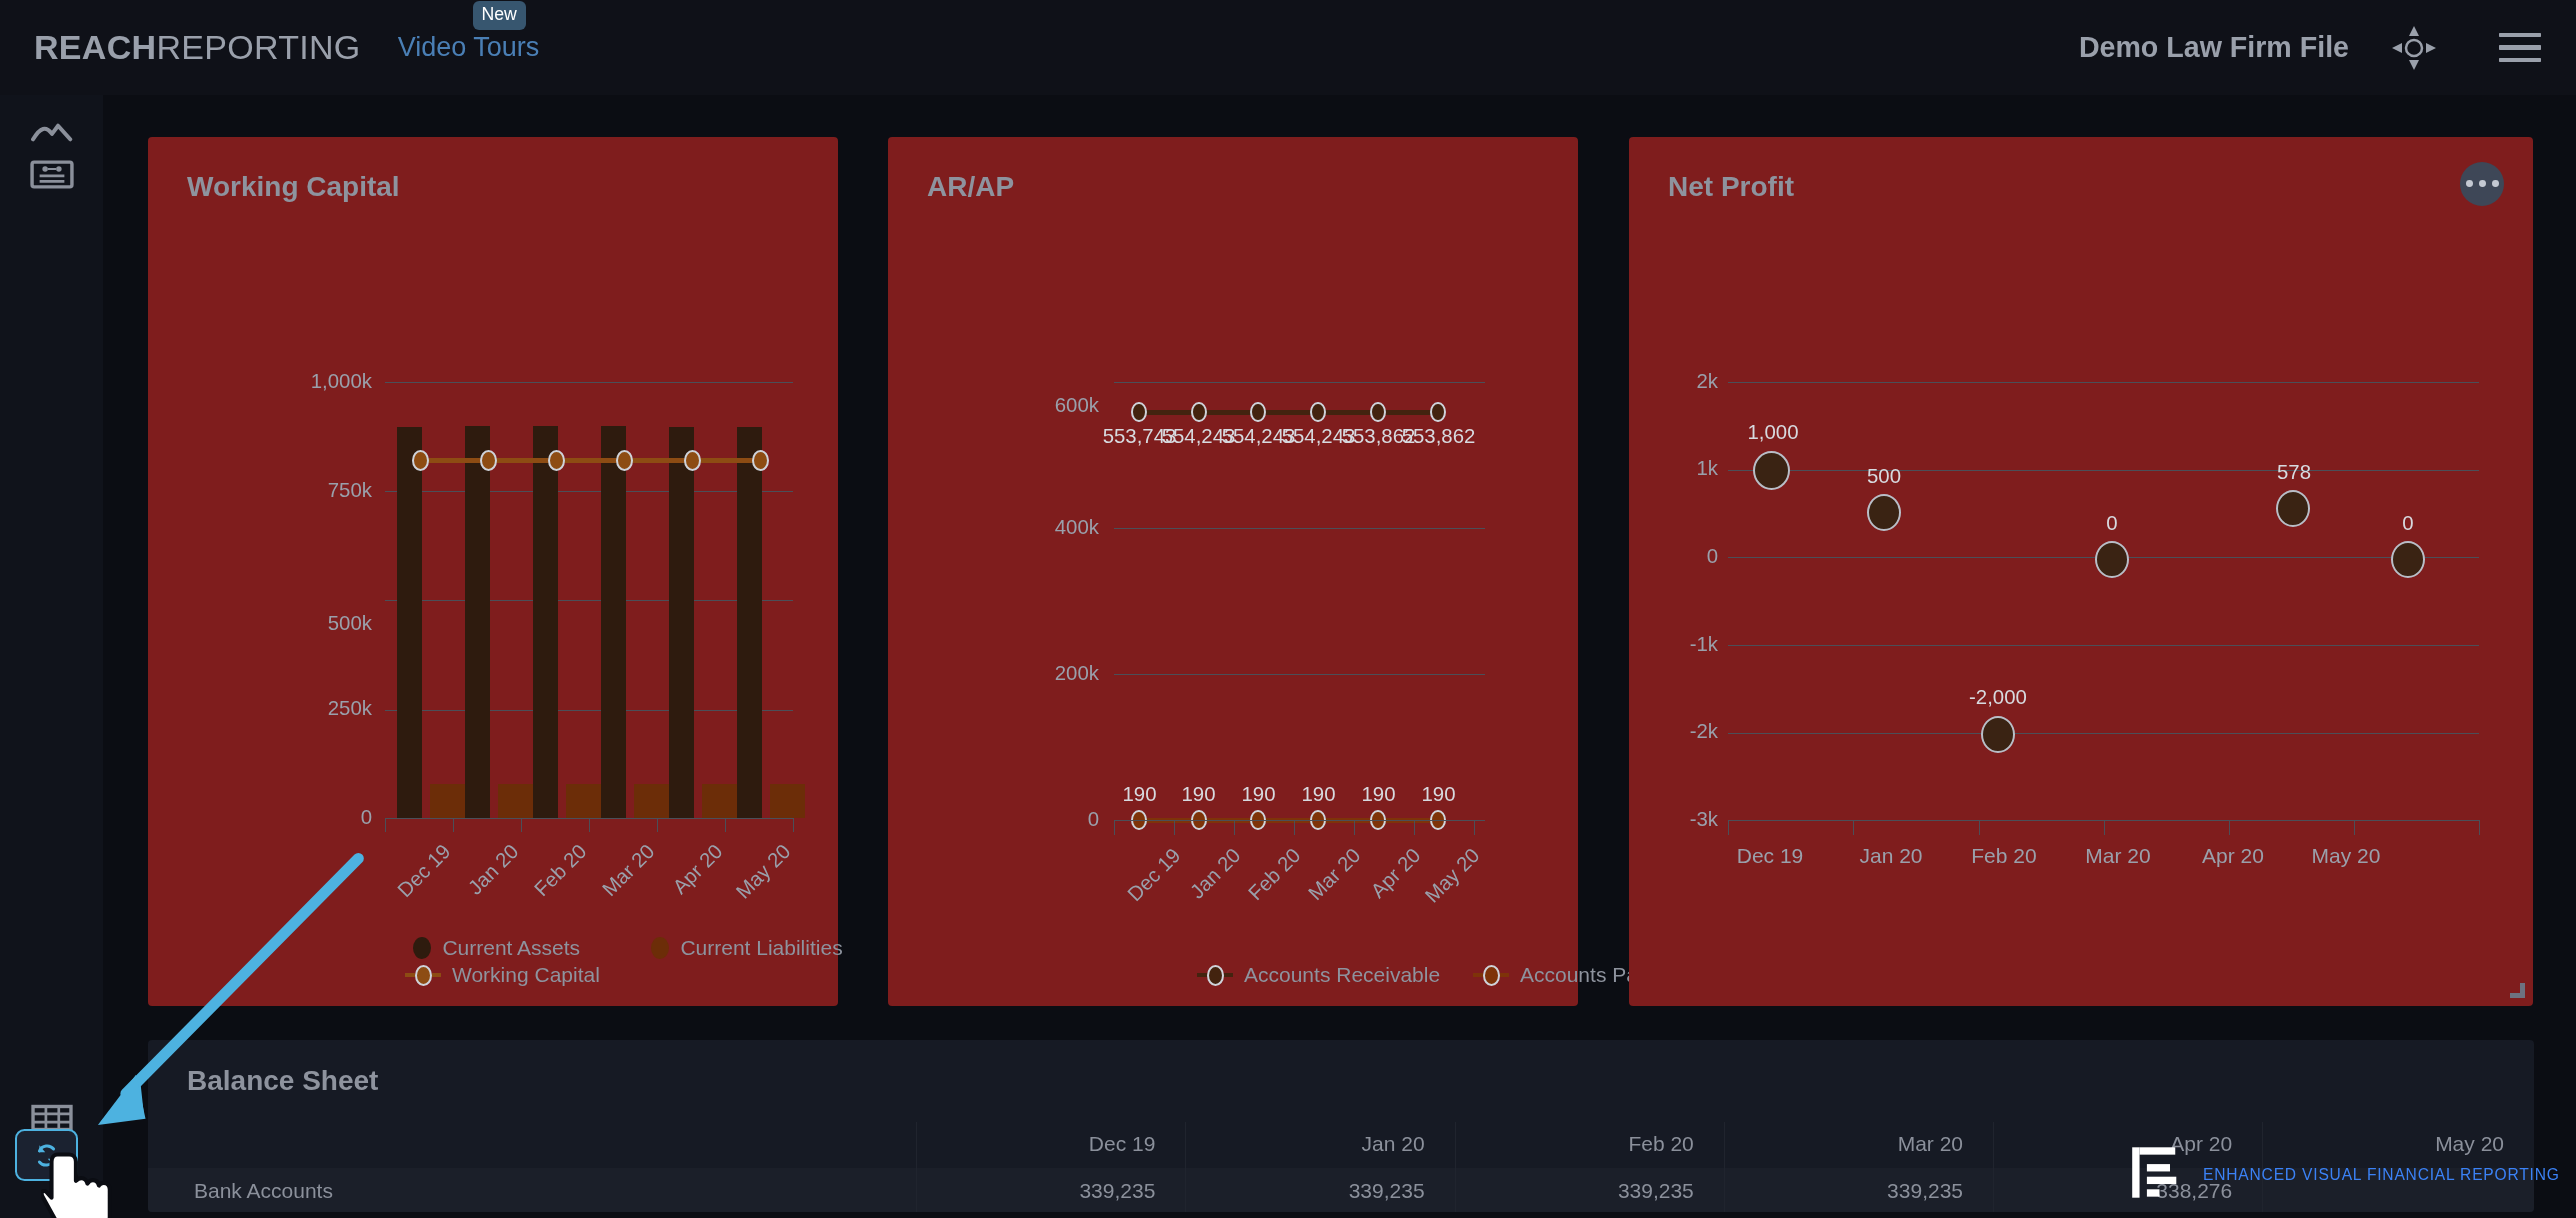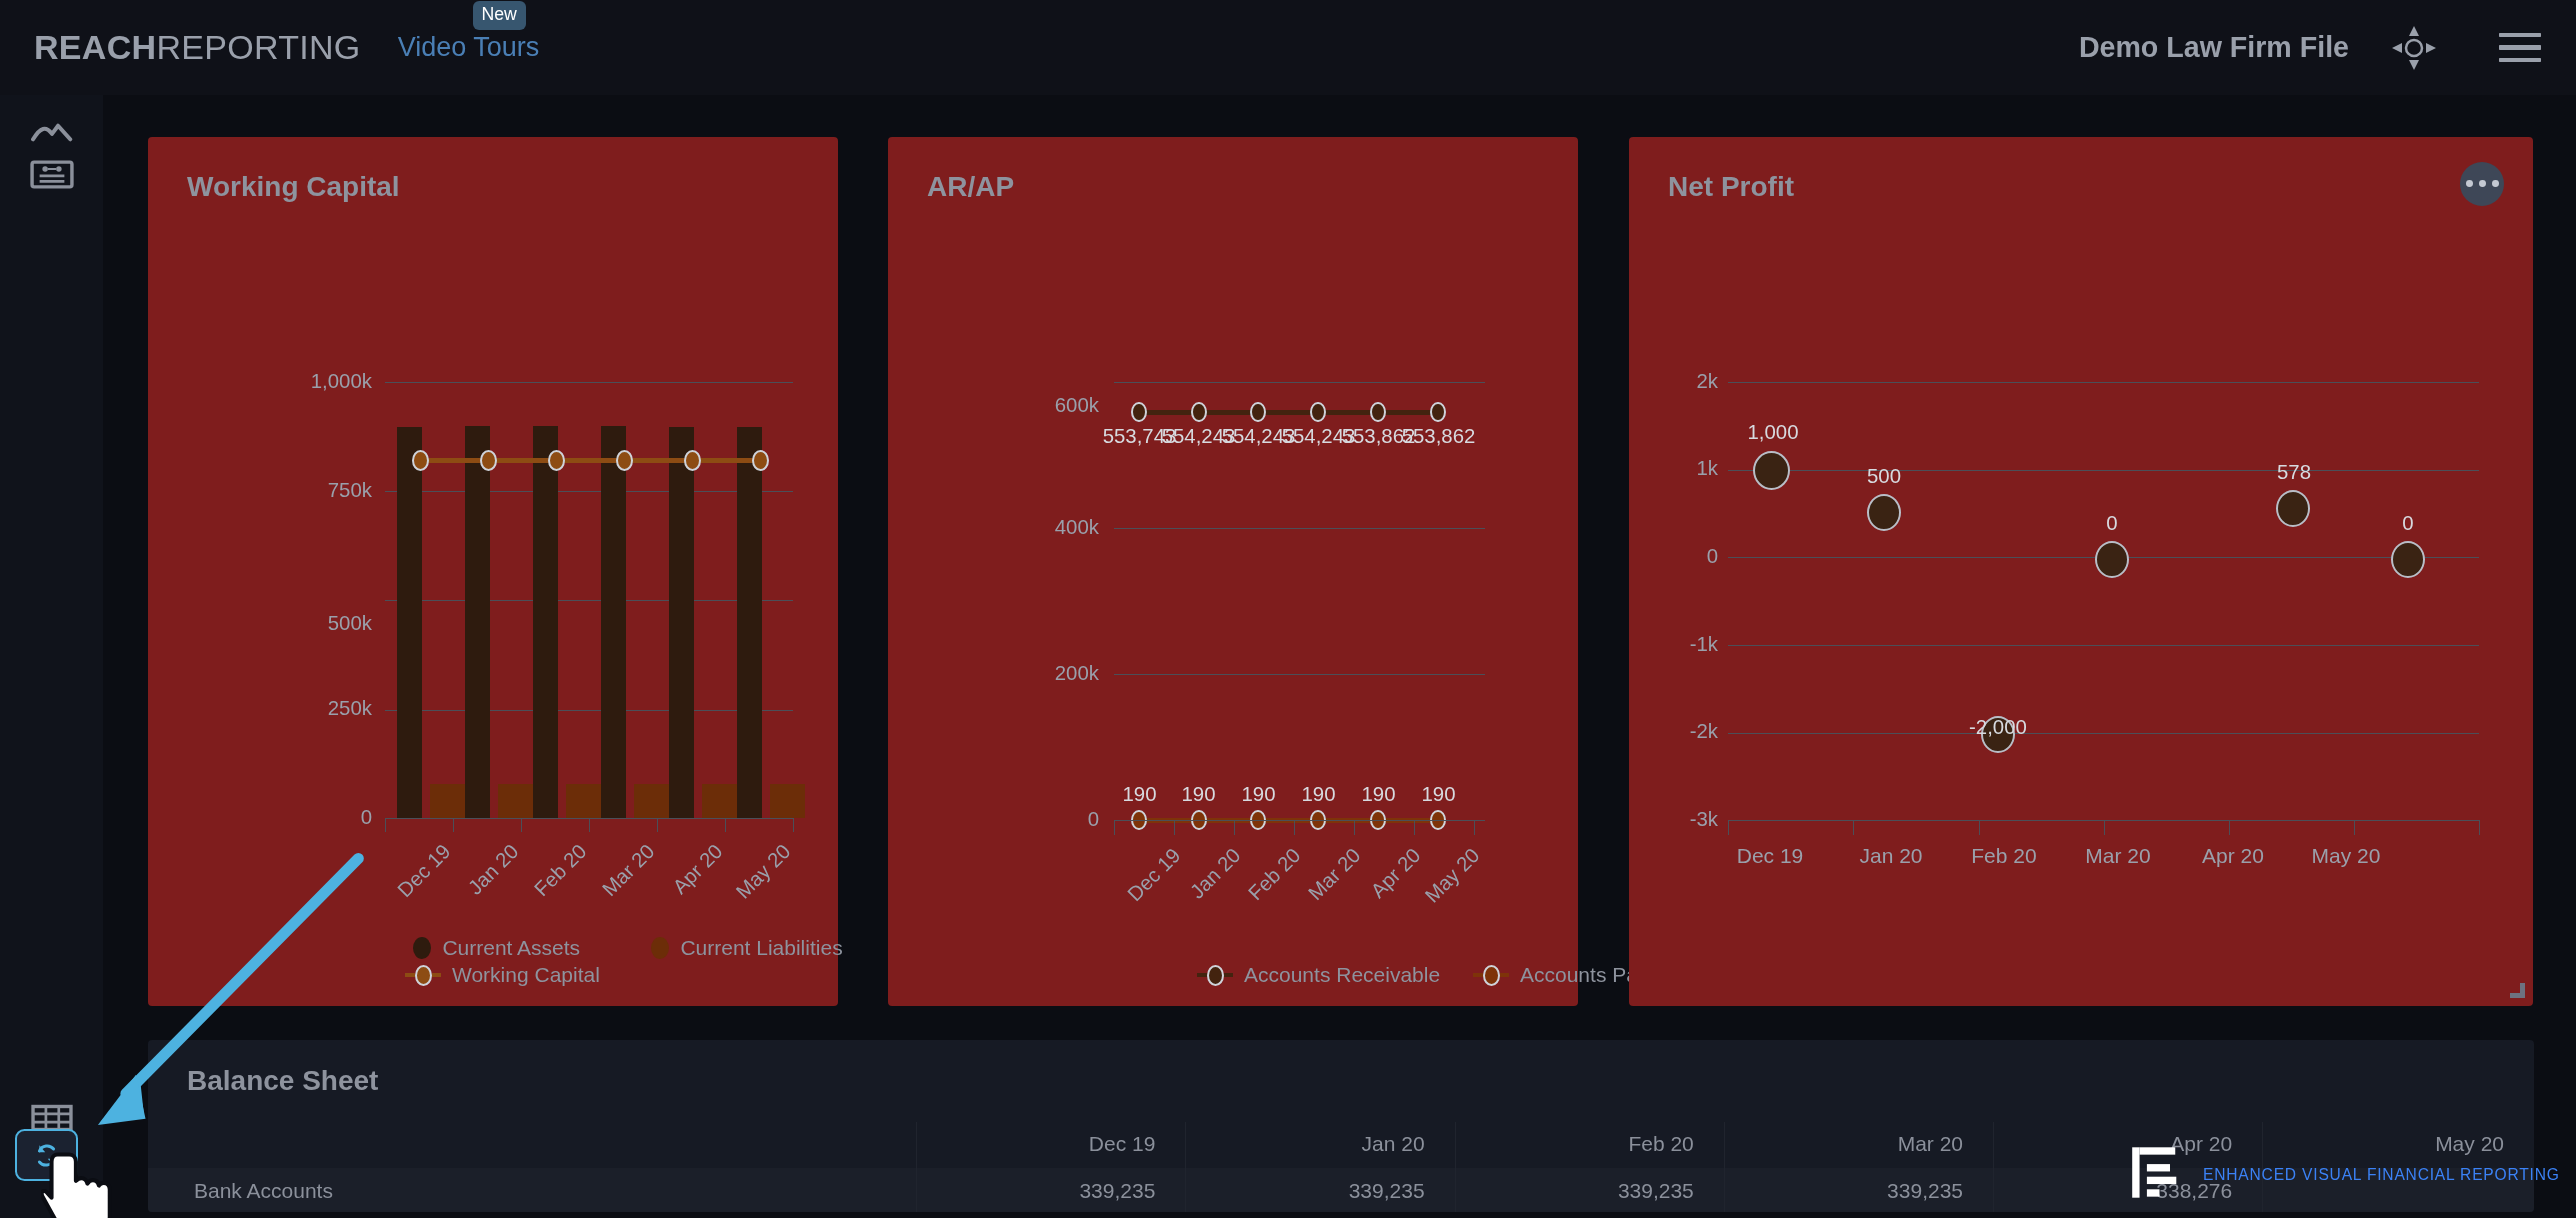--- a/index.html
+++ b/index.html
@@ -380,21 +380,21 @@
         <div class="ylabel" style="left:-27px; top:583px; width:116px;">-2k</div>
         <div class="ylabel" style="left:-27px; top:671px; width:116px;">-3k</div>
 
         <div class="pt" style="left:124px; top:314px; width:37px; height:39px; background:#3a2313; border:2px solid #b9bec7;"></div>
         <div class="pt-val" style="left:86px; top:284px; width:116px;">1,000</div>
 
         <div class="pt" style="left:238px; top:357px; width:34px; height:37px; background:#3a2313; border:2px solid #b9bec7;"></div>
         <div class="pt-val" style="left:197px; top:328px; width:116px;">500</div>
 
         <div class="pt" style="left:352px; top:579px; width:34px; height:37px; background:#3a2313; border:2px solid #b9bec7;"></div>
-        <div class="pt-val" style="left:311px; top:579px; width:116px;">-2,000</div>
+        <div class="pt-val" style="left:311px; top:549px; width:116px;">-2,000</div>
 
         <div class="pt" style="left:466px; top:404px; width:34px; height:37px; background:#3a2313; border:2px solid #b9bec7;"></div>
         <div class="pt-val" style="left:425px; top:375px; width:116px;">0</div>
 
         <div class="pt" style="left:647px; top:353px; width:34px; height:37px; background:#3a2313; border:2px solid #b9bec7;"></div>
         <div class="pt-val" style="left:607px; top:324px; width:116px;">578</div>
 
         <div class="pt" style="left:762px; top:404px; width:34px; height:37px; background:#3a2313; border:2px solid #b9bec7;"></div>
         <div class="pt-val" style="left:721px; top:375px; width:116px;">0</div>
 

